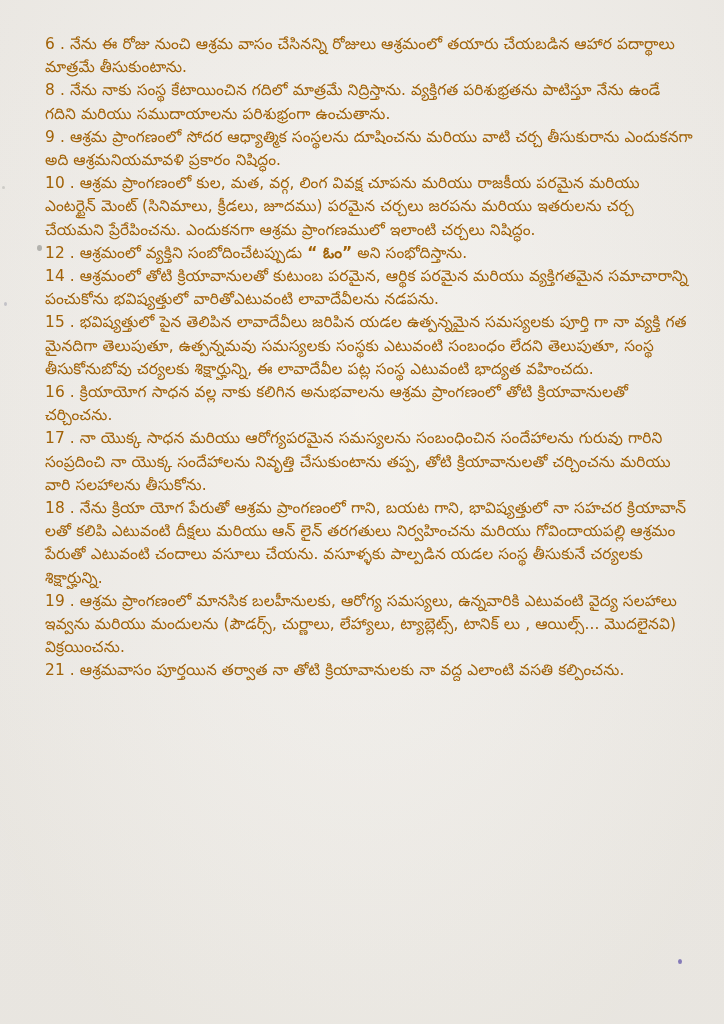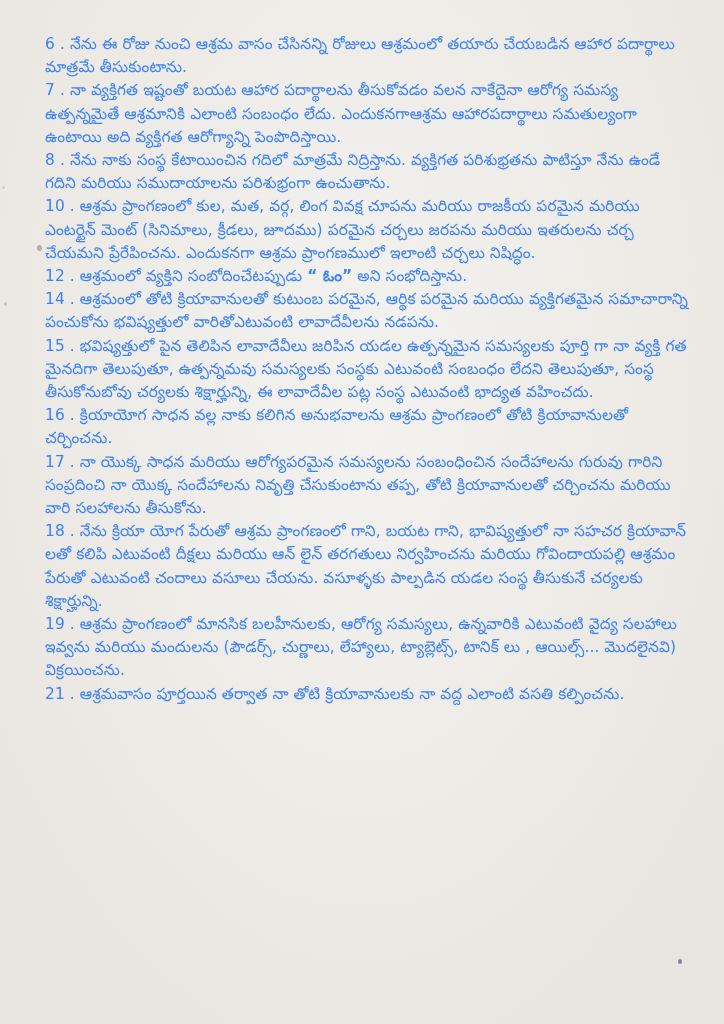--- a/index.html
+++ b/index.html
@@ -53,24 +53,24 @@
 </head>
 <body>
 
 <div class="paper"></div>
 
 <div class="speck speck-1"></div>
 <div class="speck speck-2"></div>
 <div class="speck speck-3"></div>
 <div class="speck speck-4"></div>
 
-<div class="doc-body" style="color: #3b82f6;">
+<div class="doc-body" style="color: #a16207;">
     <p class="para"><span class="num">6 . </span><span>నేను ఈ రోజు నుంచి ఆశ్రమ వాసం చేసినన్ని రోజులు ఆశ్రమంలో తయారు చేయబడిన ఆహార పదార్థాలు మాత్రమే తీసుకుంటాను.</span></p>
-    <p class="para"><span class="num">7 . </span><span>నా వ్యక్తిగత ఇష్టంతో బయట ఆహార పదార్థాలను తీసుకోవడం వలన నాకేదైనా ఆరోగ్య సమస్య ఉత్పన్నమైతే ఆశ్రమానికి ఎలాంటి సంబంధం లేదు.  ఎందుకనగాఆశ్రమ ఆహారపదార్థాలు సమతుల్యంగా ఉంటాయి అది వ్యక్తిగత ఆరోగ్యాన్ని  పెంపొదిస్తాయి.</span></p>
     <p class="para"><span class="num">8 . </span><span>నేను  నాకు సంస్థ కేటాయించిన గదిలో మాత్రమే నిద్రిస్తాను. వ్యక్తిగత పరిశుభ్రతను పాటిస్తూ నేను ఉండే గదిని మరియు సముదాయాలను పరిశుభ్రంగా  ఉంచుతాను.</span></p>
+    <p class="para"><span class="num">9 . </span><span>ఆశ్రమ ప్రాంగణంలో సోదర ఆధ్యాత్మిక సంస్థలను దూషించను మరియు వాటి చర్చ తీసుకురాను ఎందుకనగా అది ఆశ్రమనియమావళి ప్రకారం  నిషిద్ధం.</span></p>
     <p class="para"><span class="num">10 . </span><span>ఆశ్రమ ప్రాంగణంలో కుల, మత, వర్గ, లింగ వివక్ష చూపను మరియు రాజకీయ పరమైన మరియు ఎంటర్టైన్ మెంట్ (సినిమాలు, క్రీడలు,  జూదము) పరమైన చర్చలు జరపను మరియు ఇతరులను చర్చ చేయమని ప్రేరేపించను. ఎందుకనగా ఆశ్రమ ప్రాంగణములో ఇలాంటి చర్చలు  నిషిద్ధం.</span></p>
     <p class="para"><span class="num">12 . </span><span>ఆశ్రమంలో వ్యక్తిని సంబోదించేటప్పుడు </span><span class="bold">“ ఓం”</span><span>  అని సంభోదిస్తాను.</span></p>
     <p class="para"><span class="num">14 . </span><span>ఆశ్రమంలో తోటి  క్రియావానులతో కుటుంబ పరమైన, ఆర్థిక పరమైన మరియు వ్యక్తిగతమైన సమాచారాన్ని పంచుకోను భవిష్యత్తులో వారితోఎటువంటి లావాదేవీలను నడపను.</span></p>
     <p class="para"><span class="num">15 . </span><span>భవిష్యత్తులో పైన తెలిపిన లావాదేవీలు జరిపిన యడల ఉత్పన్నమైన సమస్యలకు పూర్తి గా నా వ్యక్తి గత మైనదిగా తెలుపుతూ,  ఉత్పన్నమవు సమస్యలకు సంస్థకు ఎటువంటి సంబంధం లేదని తెలుపుతూ, సంస్థ తీసుకోనుబోవు చర్యలకు  శిక్షార్హున్ని,  ఈ  లావాదేవీల పట్ల సంస్థ ఎటువంటి  భాద్యత వహించదు.</span></p>
     <p class="para"><span class="num">16 . </span><span>క్రియాయోగ సాధన వల్ల నాకు కలిగిన అనుభవాలను ఆశ్రమ ప్రాంగణంలో తోటి క్రియావానులతో చర్చించను.</span></p>
     <p class="para"><span class="num">17 . </span><span>నా  యొక్క సాధన మరియు ఆరోగ్యపరమైన సమస్యలను సంబంధించిన సందేహాలను గురువు గారిని సంప్రదించి నా యొక్క సందేహాలను నివృత్తి చేసుకుంటాను తప్ప,  తోటి క్రియావానులతో చర్చించను మరియు వారి సలహాలను తీసుకోను.</span></p>
     <p class="para"><span class="num">18 . </span><span>నేను క్రియా యోగ పేరుతో ఆశ్రమ ప్రాంగణంలో  గాని, బయట గాని, భావిష్యత్తులో  నా సహచర క్రియావాన్ లతో కలిపి ఎటువంటి దీక్షలు మరియు ఆన్ లైన్ తరగతులు నిర్వహించను మరియు గోవిందాయపల్లి ఆశ్రమం పేరుతో ఎటువంటి చందాలు వసూలు చేయను. వసూళ్ళకు పాల్పడిన యడల సంస్థ తీసుకునే చర్యలకు శిక్షార్హున్ని.</span></p>
     <p class="para"><span class="num">19 . </span><span>ఆశ్రమ ప్రాంగణంలో మానసిక బలహీనులకు, ఆరోగ్య సమస్యలు, ఉన్నవారికి ఎటువంటి వైద్య సలహాలు ఇవ్వను మరియు మందులను  (పౌడర్స్, చుర్ణాలు, లేహ్యాలు, ట్యాబ్లెట్స్, టానిక్ లు , ఆయిల్స్... మొదలైనవి) విక్రయించను.</span></p>
     <p class="para"><span class="num">21 . </span><span>ఆశ్రమవాసం పూర్తయిన తర్వాత నా తోటి క్రియావానులకు నా  వద్ద  ఎలాంటి  వసతి కల్పించను.</span></p>
   </div>

